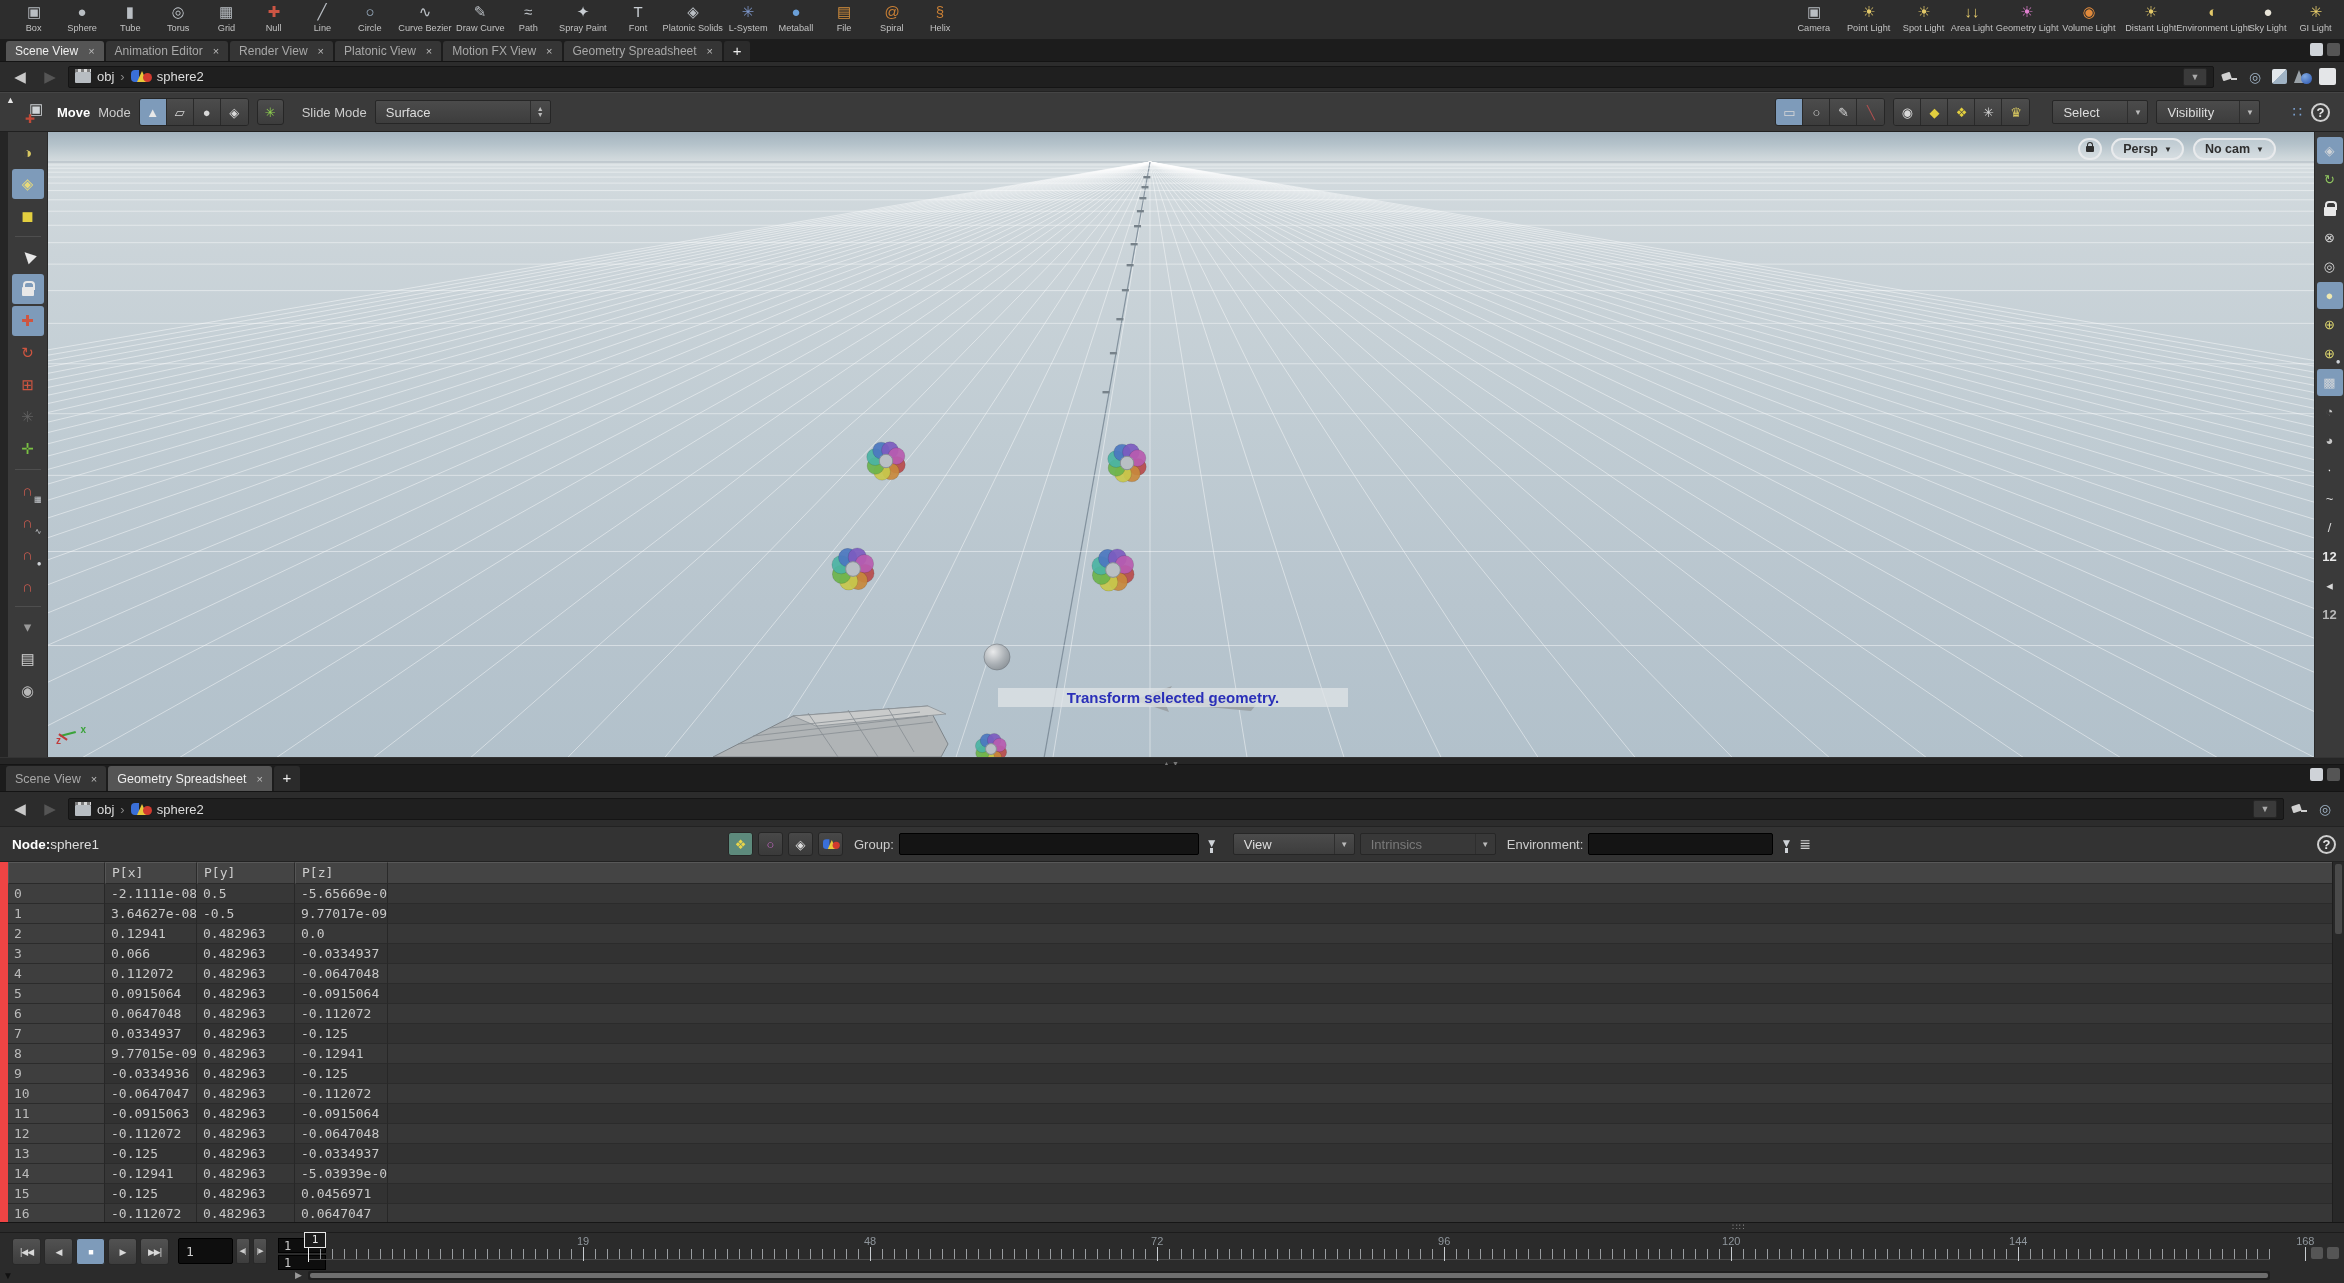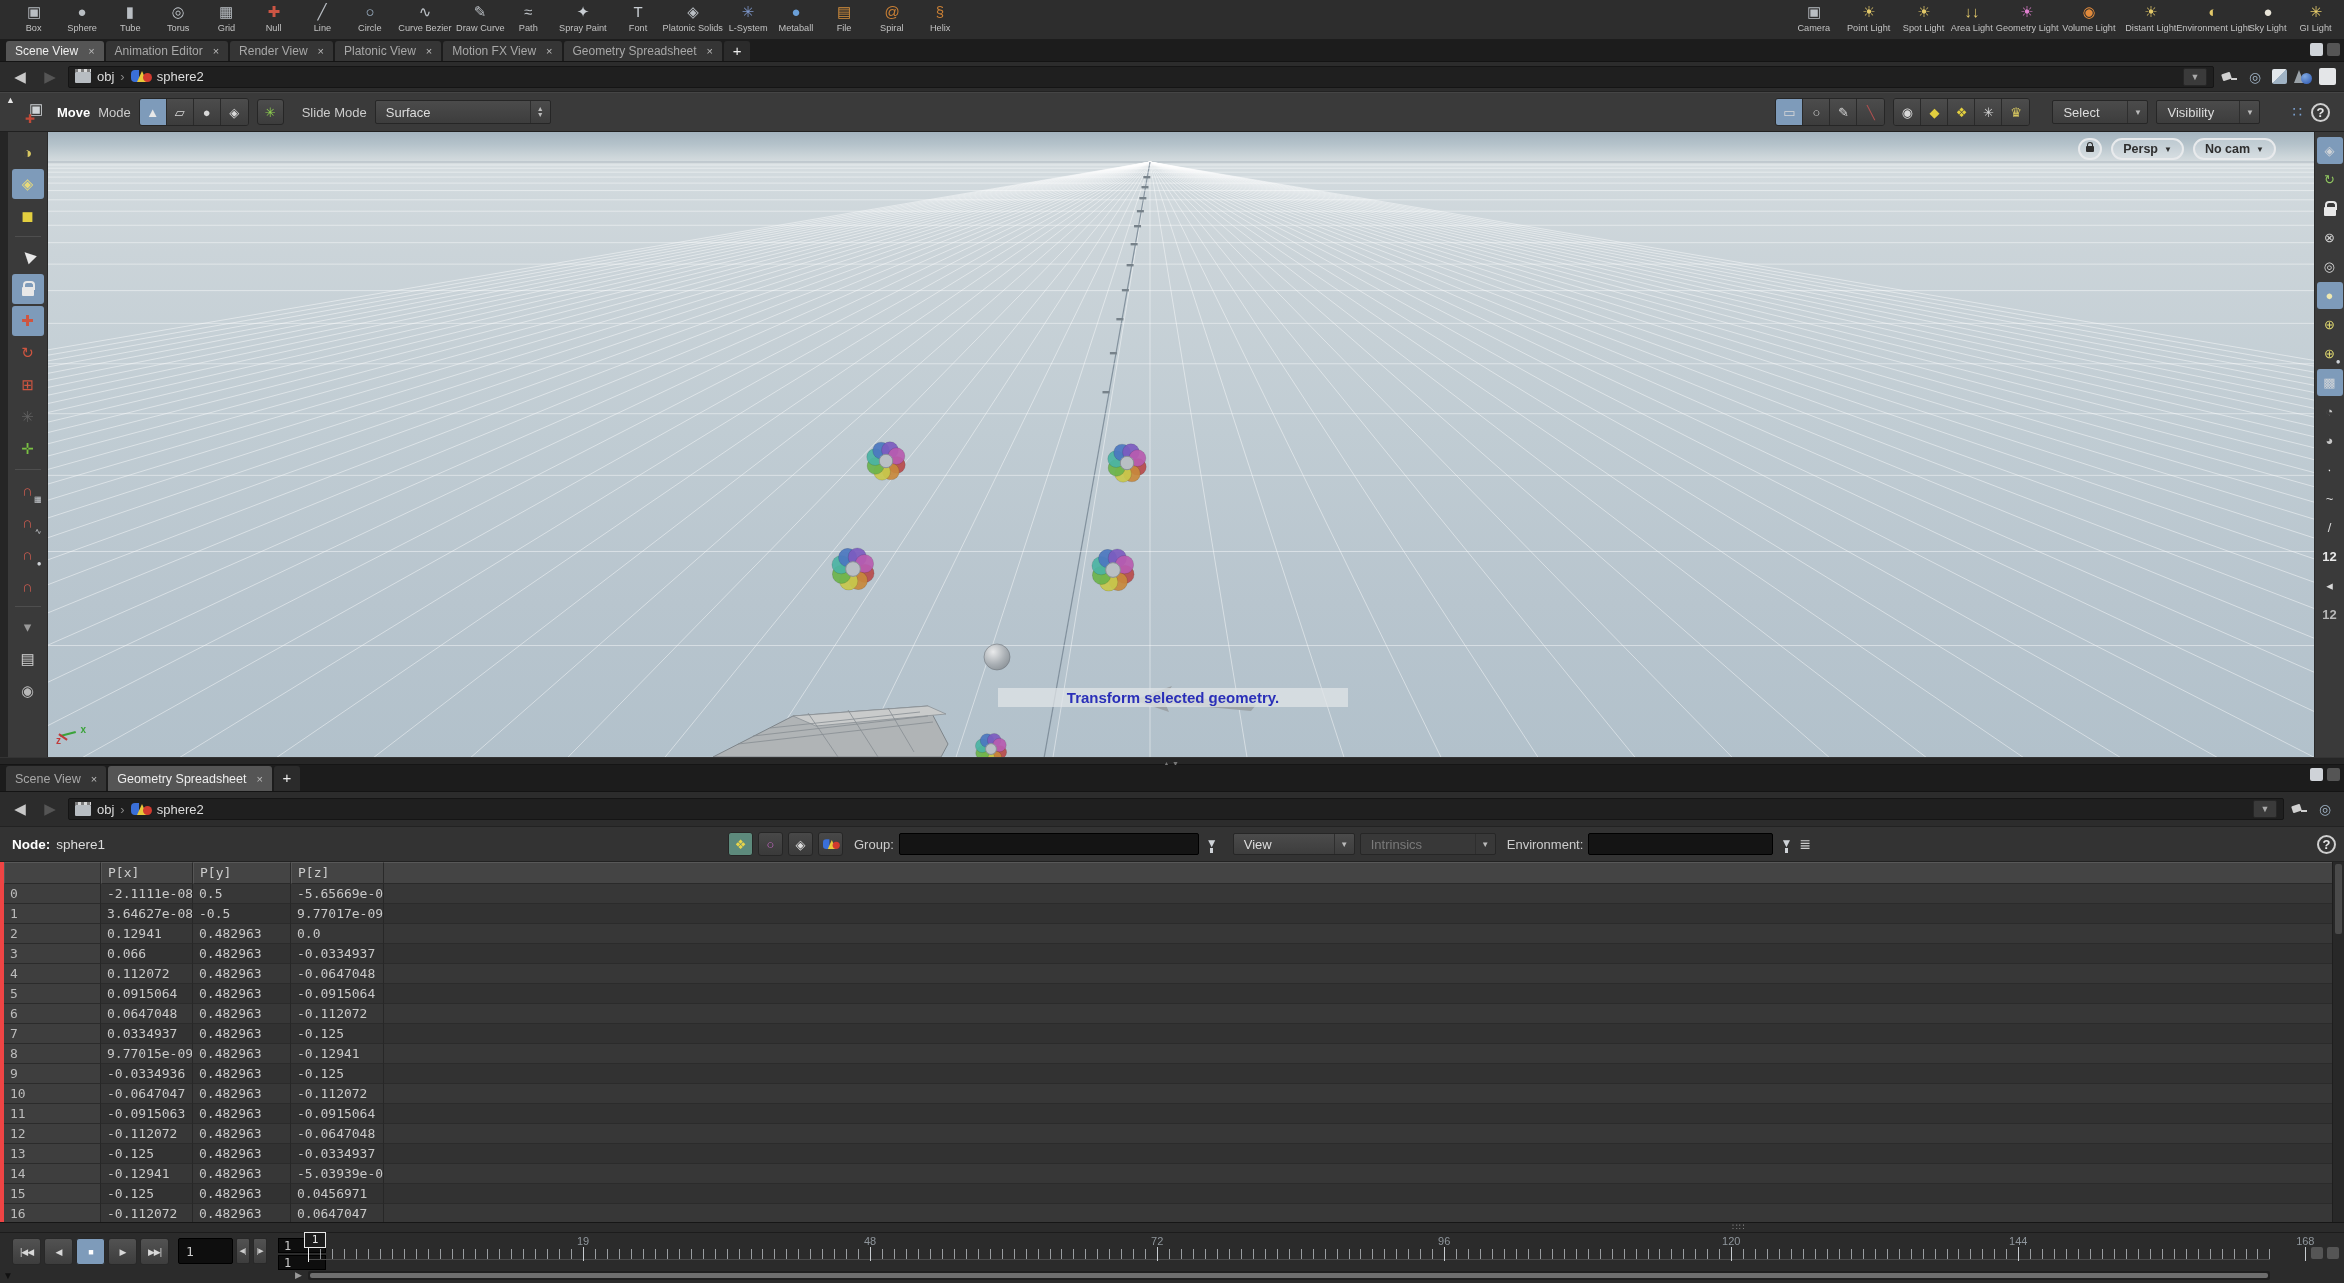--- a/index.html
+++ b/index.html
@@ -102,34 +102,34 @@
 .axis-giz .ax.x{color:#3aa33a;right:0;top:0}
 .axis-giz .ax.z{color:#c03a3a;left:0;bottom:0}
 .axis-giz::before{content:"";position:absolute;left:4px;top:9px;width:16px;height:2px;background:#3aa33a;transform:rotate(-15deg)}
 .axis-giz::after{content:"";position:absolute;left:2px;top:12px;width:10px;height:2px;background:#c03a3a;transform:rotate(35deg)}
 
 .pane-divider{height:8px;background:#262626;border-top:1px solid #333;border-bottom:1px solid #151515;text-align:center;line-height:6px}
 .pane-divider span{color:#777;font-size:7px;letter-spacing:2px}
 
 .ss-toolbar{height:35px;background:#333;border-bottom:1px solid #222;position:relative;display:flex;align-items:center}
 .node-info{position:absolute;left:12px;font-size:13.5px;color:#ddd}
-.node-info b{color:#fff;margin-right:6px}
+.node-info b{color:#fff;}
 .ss-cluster{position:absolute;left:728px;display:flex;align-items:center;gap:5px}
 .ssbtn{width:25px;height:24px;border:1px solid #262626;border-radius:3px;background:linear-gradient(#484848,#3a3a3a);display:flex;align-items:center;justify-content:center;font-size:13px;cursor:pointer}
 .ssbtn.active{background:#5d8a7c}
 .ss-label{font-size:13px;color:#ccc;margin-left:6px}
 .ss-input{height:22px;background:#141414;border:1px solid #000;border-radius:2px}
 .funnel{width:16px;text-align:center;color:#cfd3d8;font-size:12px;cursor:pointer}
 .funnel::after{content:"";display:block;margin:-2px auto 0;width:3px;height:5px;background:#cfd3d8}
 .dd.small{height:22px}
 .dd.dim .dd-label{color:#7a7a7a}
 .list-ic{font-size:14px;color:#ccc;cursor:pointer}
 .ss-help{position:absolute;right:8px}
 
-.gstable{height:360px;background:#2d2d2d;border-left:4px solid #ef4444;position:relative;overflow:hidden;
+.gstable{height:360px;background:#2d2d2d;border-left:8px solid #ef4444;position:relative;overflow:hidden;
   font-family:"DejaVu Sans Mono",monospace;font-size:13px}
 .gs-head{display:flex;height:22px}
 .gs-head .cell{background:#444;border:1px solid #2a2a2a;border-top-color:#585858;border-left-color:#555;color:#ccc;padding:2px 6px;line-height:16px}
 .cell.id{width:97px}.cell.c1{width:92px}.cell.c2{width:98px}.cell.c3{width:93px}.cell.fill{flex:1;border-left:none}
 .gs-row{display:flex;height:20px;line-height:20px;color:#c8c8c8}
 .gs-row .cell{padding:0 6px;border-right:1px solid #272727;border-bottom:1px solid #2b2b2b;overflow:hidden;white-space:nowrap}
 .gs-row .cell.id{background:#3e3e3e;color:#bbb}
 .gs-row:nth-child(odd) .cell:not(.id){background:#373737}
 .gs-row:nth-child(even) .cell:not(.id){background:#323232}
 .gs-row .cell.fill{border-right:none}

